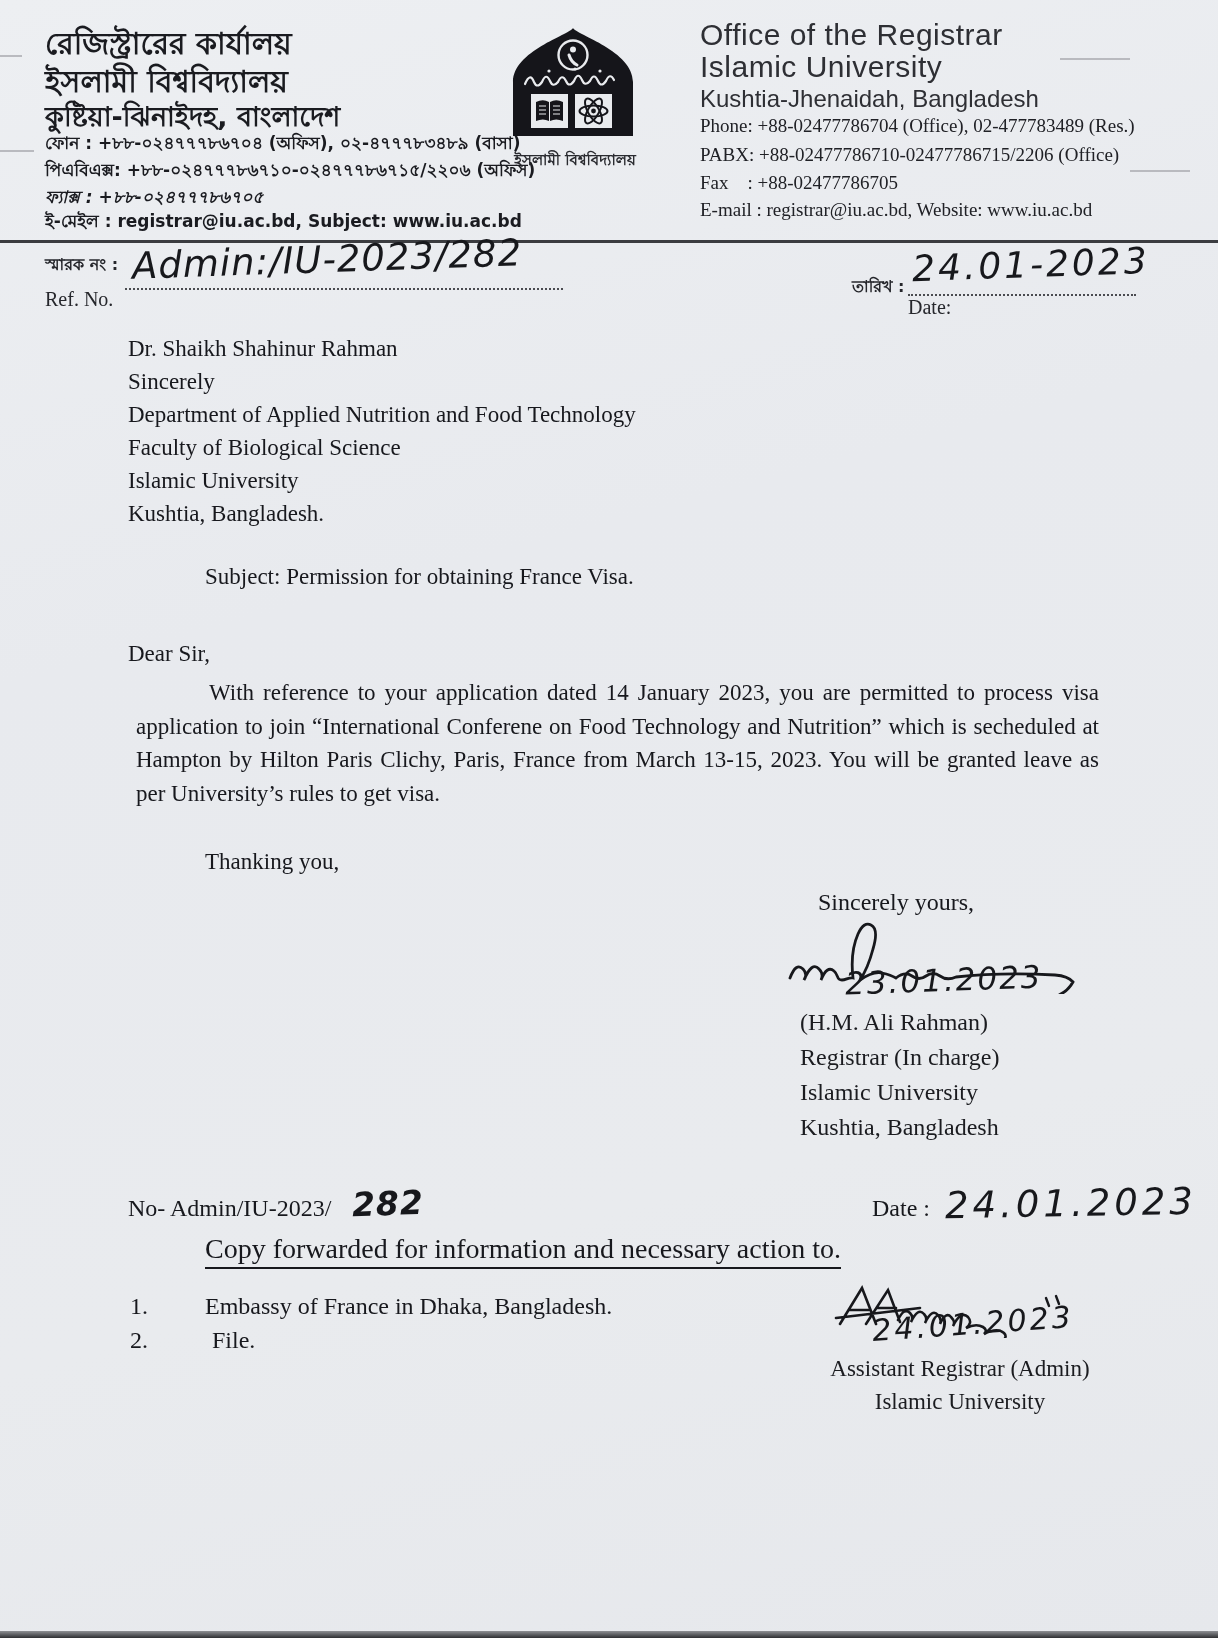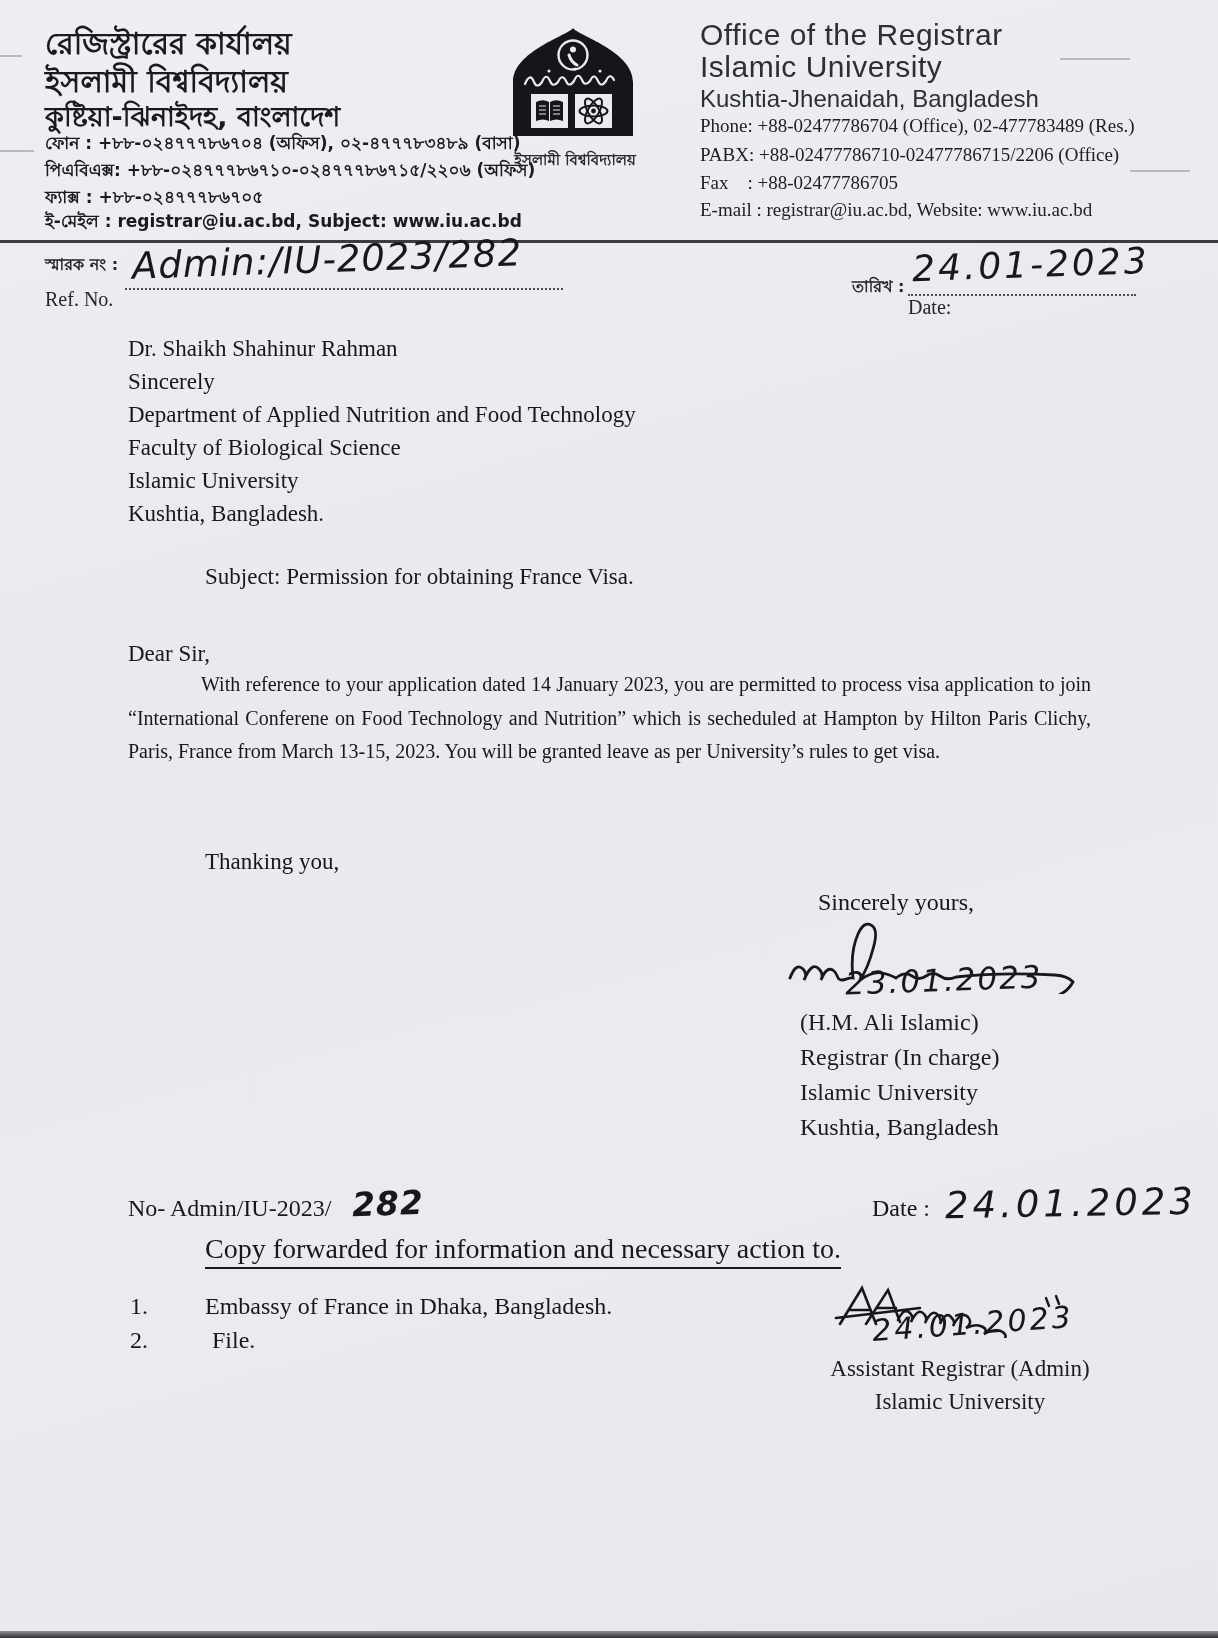--- a/index.html
+++ b/index.html
@@ -31,41 +31,41 @@
     font-style:italic;
     color:#17181c;
     white-space:nowrap;
     letter-spacing:1px;
   }
   
   .serif22{font-size:23px;line-height:33px;color:#17181d;}
   .recipient div{white-space:nowrap;}
   .body-par{
     width:963px;text-align:justify;text-indent:73px;
-    font-size:20px;line-height:33.5px;color:#17181d;margin:0;
+    font-size:23px;line-height:33.5px;color:#17181d;margin:8px;
   }
   .underline{border-bottom:2px solid #17181d;padding-bottom:2px;}
   .sig-block div{white-space:nowrap;font-size:24px;line-height:35px;}
   .center-col{text-align:center;font-size:23px;line-height:33px;}
   .logo-caption{font-family:"DejaVu Sans", sans-serif;font-size:15px;font-weight:600;color:#2a2b30;text-align:center;white-space:nowrap;}
   .scan-mark{background:#b9babf;}
   .bottom-strip{left:0;bottom:0;width:1218px;height:7px;background:linear-gradient(#8e9094,#2e2f32);}
 </style>
 </head>
 <body>
 
 <div class="page">
 
   <div>
     <div class="abs bn bn-h1" style="left:45px;top:20px;">রেজিস্ট্রারের কার্যালয়</div>
     <div class="abs bn bn-h1" style="left:45px;top:58px;">ইসলামী বিশ্ববিদ্যালয়</div>
     <div class="abs bn bn-h2" style="left:45px;top:96px;">কুষ্টিয়া-ঝিনাইদহ, বাংলাদেশ</div>
     <div class="abs bn bn-small" style="left:45px;top:130px;">ফোন : +৮৮-০২৪৭৭৭৮৬৭০৪ (অফিস), ০২-৪৭৭৭৮৩৪৮৯ (বাসা)</div>
     <div class="abs bn bn-small" style="left:45px;top:157px;">পিএবিএক্স: +৮৮-০২৪৭৭৭৮৬৭১০-০২৪৭৭৭৮৬৭১৫/২২০৬ (অফিস)</div>
-    <div class="abs bn bn-small" style="left:45px;top:184px;">ফ্যাক্স : +৮৮-০২৪৭৭৭৮৬৭০৫</div>
+    <div class="abs bn bn-small" style="left:45px;top:184px;font-style:italic;">ফ্যাক্স : +৮৮-০২৪৭৭৭৮৬৭০৫</div>
     <div class="abs bn bn-small" style="left:45px;top:208px;">ই-মেইল : registrar@iu.ac.bd,  Subject: www.iu.ac.bd</div>
   </div>
 
   <div class="abs" style="left:505px;top:26px;width:140px;">
     <svg width="136" height="116" viewBox="0 0 136 116">
       <path d="M68,2 C72,9 128,25 128,56 L128,110 L8,110 L8,56 C8,25 64,9 68,2 Z" fill="#15151a"></path>
       <circle cx="68" cy="29" r="14.5" fill="none" stroke="#e9ebee" stroke-width="2.4"></circle>
       <circle cx="68" cy="23.5" r="3" fill="#e9ebee"></circle>
       <path d="M64,29 q2,7 8,10" stroke="#e9ebee" stroke-width="3" fill="none" stroke-linecap="round"></path>
       <path d="M20,58 q5,-12 9,-2 q3,7 8,0 q4,-10 8,-1 q3,7 8,1 q4,-9 8,-1 q3,7 8,0 q4,-10 8,-1 q3,7 8,1 q4,-9 8,0 q3,7 8,0 q4,-9 8,-1" stroke="#e9ebee" stroke-width="2.2" fill="none" stroke-linecap="round"></path>
@@ -128,21 +128,21 @@
   <p class="abs body-par" style="left:128px;top:668px;">With reference to your application dated 14 January 2023, you are permitted to process visa application to join “International Conferene on Food Technology and Nutrition” which is secheduled at Hampton by Hilton Paris Clichy, Paris, France from March 13-15, 2023. You will be granted leave as per University’s rules to get visa.</p>
   <div class="abs serif22" style="left:205px;top:845px;">Thanking you,</div>
 
   <div>
     <div class="abs serif22" style="left:818px;top:886px;font-size:24px;">Sincerely yours,</div>
     <svg class="abs" style="left:782px;top:912px;" width="350" height="82" viewBox="0 0 350 82">
       <path d="M8,66 q6,-16 13,-9 q5,5 1,11 q8,-19 15,-11 q5,5 2,11 q6,-15 13,-9 c5,4 2,9 8,9 c4,0 7,-3 11,-2 q-3,-26 5,-44 q6,-13 13,-9 q8,4 2,24 q-5,19 -13,31 q13,-9 22,-7 q9,2 14,5 q9,-7 16,-2 q7,5 14,0 q7,-5 14,0 q7,5 16,1 q45,-5 99,-2 q13,1 18,7 q-5,9 -14,13" stroke="#17181c" stroke-width="2.8" fill="none" stroke-linecap="round"></path>
     </svg>
     <div class="abs hand" style="left:845px;top:962px;font-size:31px;letter-spacing:2px;transform:rotate(-2deg);">23.01.2023</div>
     <div class="abs sig-block" style="left:800px;top:1005px;">
-      <div>(H.M.  Ali Islamic)</div>
+      <div>(H.M.  Ali Rahman)</div>
       <div>Registrar (In charge)</div>
       <div>Islamic University</div>
       <div>Kushtia, Bangladesh</div>
     </div>
   </div>
 
   <div>
     <div class="abs serif22" style="left:128px;top:1192px;font-size:24px;">No- Admin/IU-2023/</div>
     <div class="abs hand" style="left:352px;top:1184px;font-size:33px;font-weight:bold;transform:rotate(-2deg);">282</div>
 

